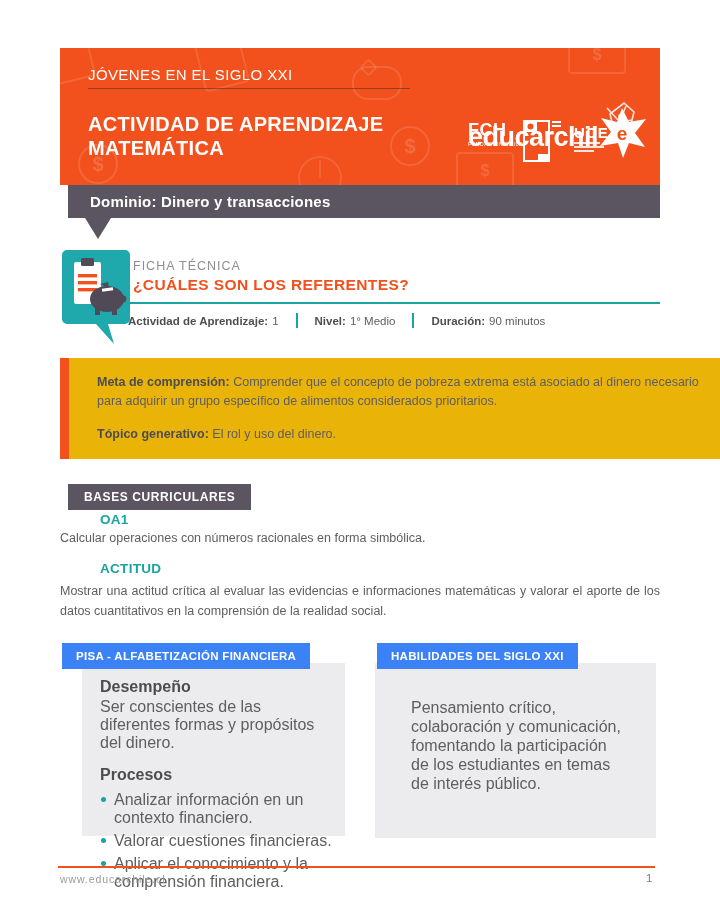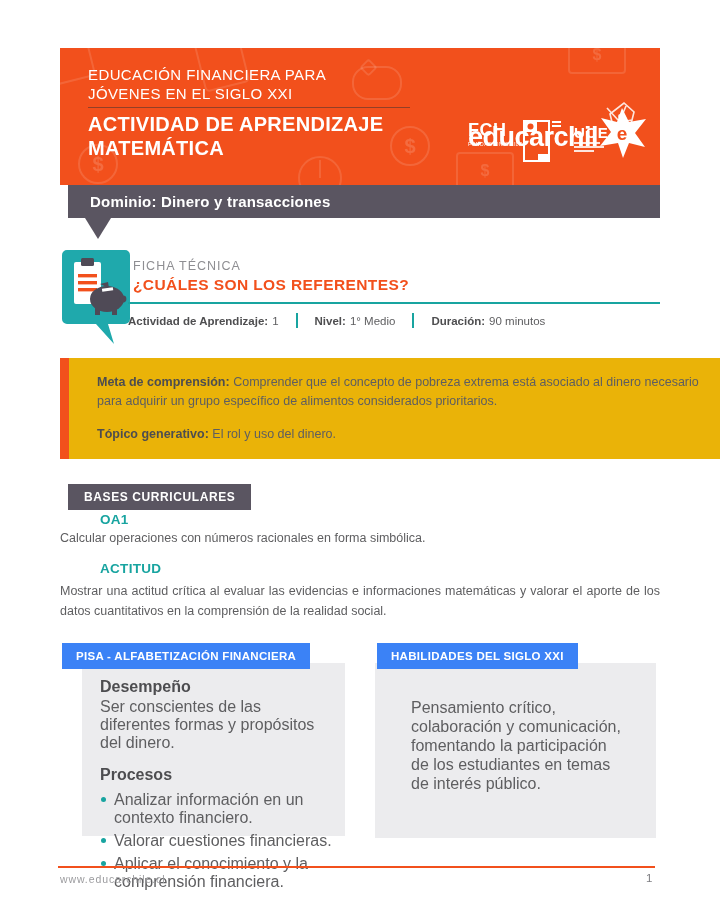--- a/index.html
+++ b/index.html
@@ -111,21 +111,20 @@
     <div class="doodle d-calc" style="left:138px;top:-18px;"></div>
     <div class="doodle d-pig" style="left:292px;top:18px;"></div>
     <div class="doodle d-coin" style="left:330px;top:78px;">$</div>
     <div class="doodle d-rect" style="left:508px;top:-12px;">$</div>
     <div class="doodle d-pie" style="left:238px;top:108px;"></div>
     <div class="doodle d-coin" style="left:18px;top:96px;">$</div>
     <div class="doodle d-rect" style="left:396px;top:104px;">$</div>
     <div class="doodle d-calc" style="left:-16px;top:-24px;"></div>
 
     <div class="kicker">
-      <div>EDUCACIÓN FINANCIERA PARA</div>
       <div>JÓVENES EN EL SIGLO XXI</div>
       <div class="kicker-underline"></div>
     </div>
 
     <div class="h-title">
       <div>ACTIVIDAD DE APRENDIZAJE</div>
       <div>MATEMÁTICA</div>
     </div>
 
     <div class="brand">

